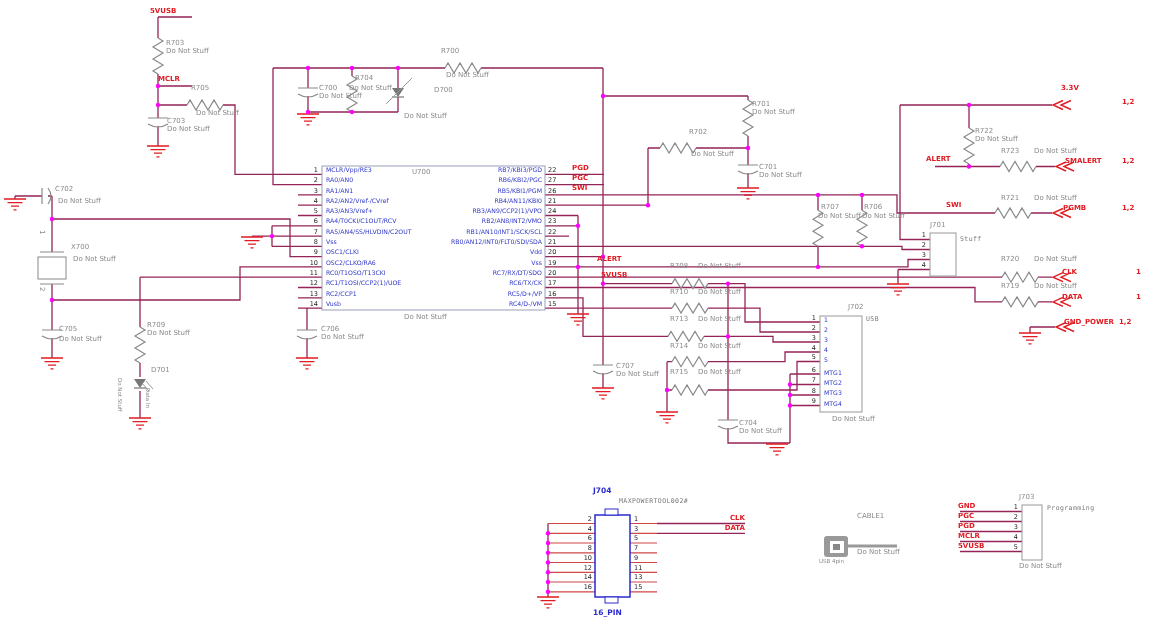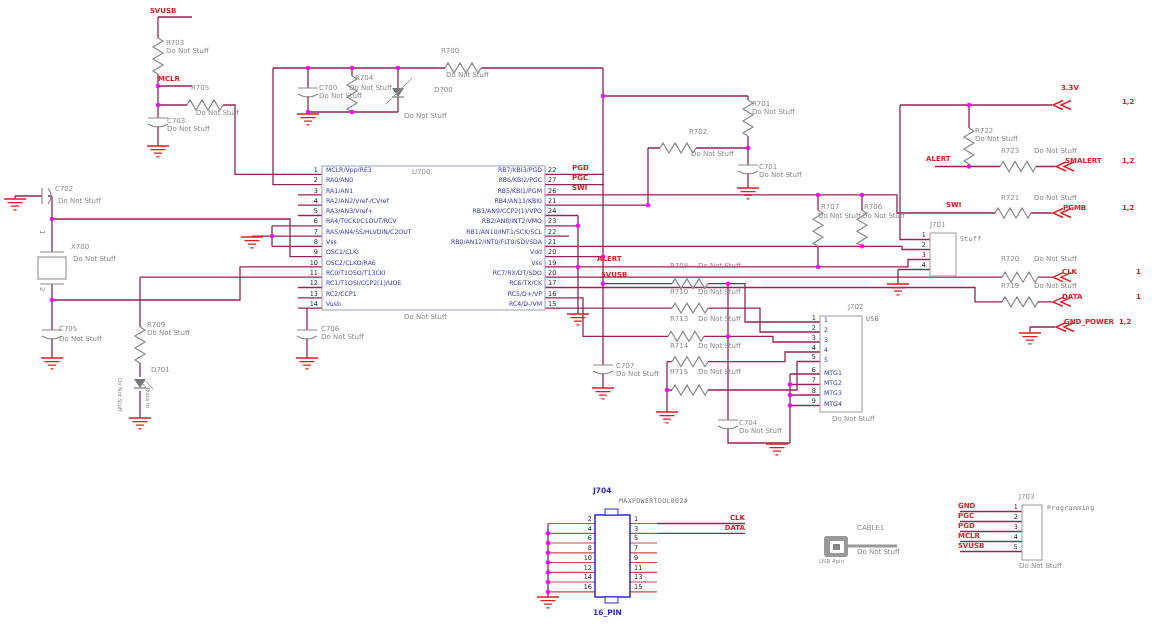--- a/index.html
+++ b/index.html
@@ -412,21 +412,21 @@
 <span class="num" style="left:634px;top:534px">5</span>
 <span class="num" style="left:634px;top:544px">7</span>
 <span class="num" style="left:634px;top:554px">9</span>
 <span class="num" style="left:634px;top:564px">11</span>
 <span class="num" style="left:634px;top:573px">13</span>
 <span class="num" style="left:634px;top:583px">15</span>
 <span class="net" style="left:690px;top:514px;width:55px;text-align:right">CLK</span>
 <span class="net" style="left:690px;top:524px;width:55px;text-align:right">DATA</span>
 <span class="blue" style="left:593px;top:609px">16_PIN</span>
 
-<span class="t" style="left:857px;top:524px;color:#888">CABLE1</span>
+<span class="t" style="left:857px;top:512px;color:#888">CABLE1</span>
 <span class="t" style="left:857px;top:548px">Do Not Stuff</span>
 <span class="t tiny" style="left:819px;top:557px">USB 4pin</span>
 
 <span class="t" style="left:1019px;top:493px">J703</span>
 <span class="mono" style="left:1047px;top:504px">Programming</span>
 <span class="net" style="left:958px;top:502px">GND</span>
 <span class="net" style="left:958px;top:512px">PGC</span>
 <span class="net" style="left:958px;top:522px">PGD</span>
 <span class="net" style="left:958px;top:532px">MCLR</span>
 <span class="net" style="left:958px;top:542px">5VUSB</span>

